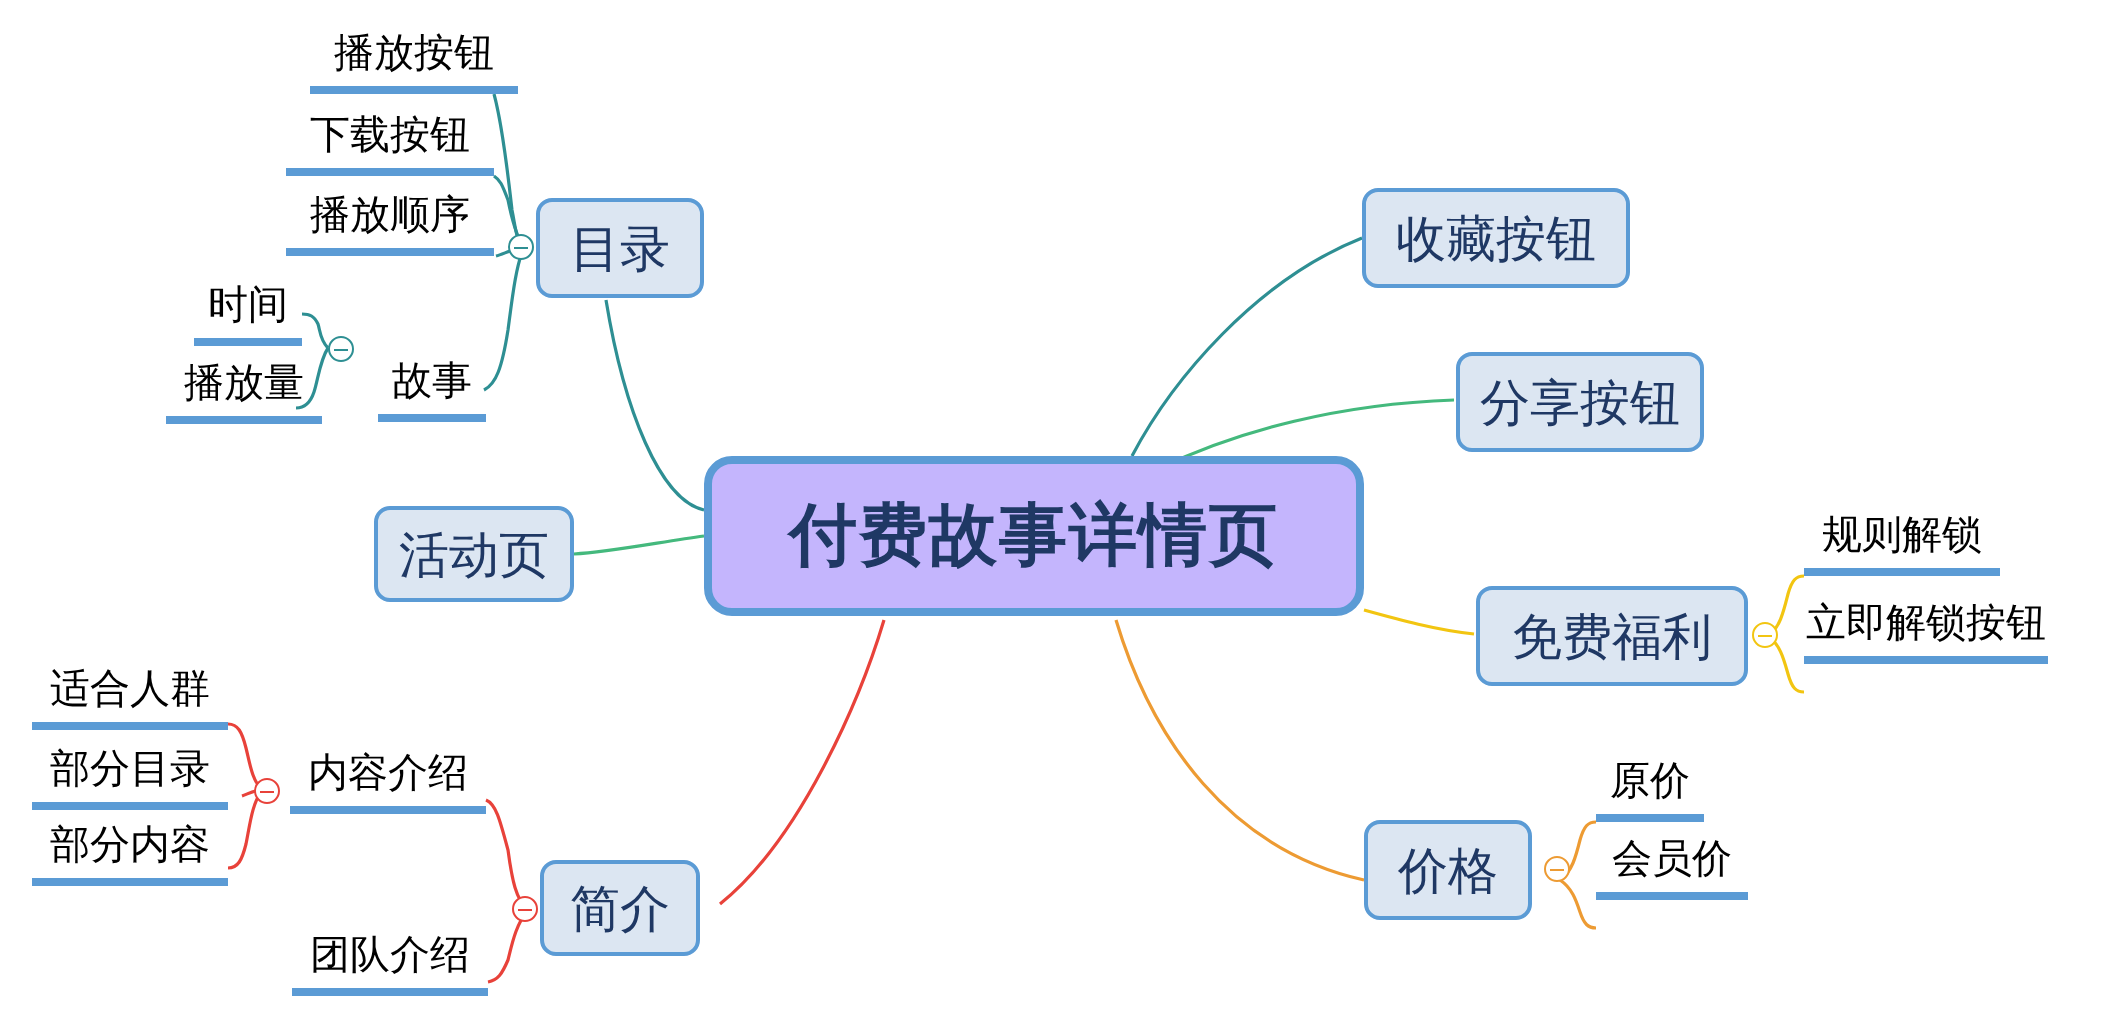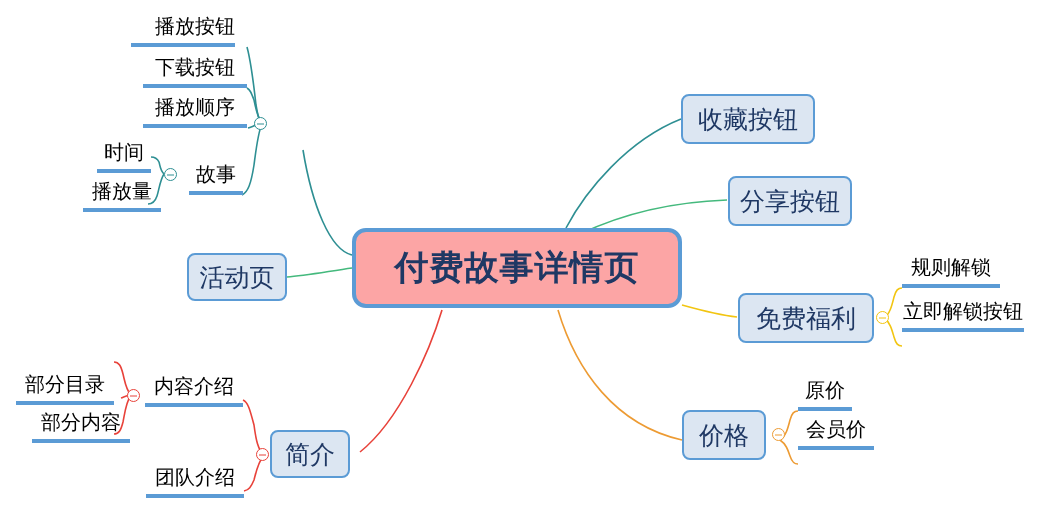--- a/index.html
+++ b/index.html
@@ -41,21 +41,21 @@
     white-space: nowrap;
   }
 
   .node.boxed {
     background: #dce6f2;
     border: 2px solid #5b9bd5;
     border-radius: 8px;
   }
 
   .node.root {
-    background: #fca5a5;
+    background: #c4b5fd;
     border: 4px solid #5b9bd5;
     border-radius: 14px;
     font-size: 34px;
     font-weight: bold;
     letter-spacing: 1px;
     color: #1f3864;
     justify-content: center;
   }
 
   .node.level1 {
@@ -145,35 +145,38 @@
     <path d="M 558 310 C 576 370 615 425 682 440" fill="none" stroke="#ed9b33" stroke-width="1.6"></path>
 
     <path d="M 780 440 C 786 436 788 428 790 420 C 792 413 794 411 798 411" fill="none" stroke="#ed9b33" stroke-width="1.6"></path>
     <path d="M 780 440 C 786 444 788 450 790 456 C 792 462 794 464 798 464" fill="none" stroke="#ed9b33" stroke-width="1.6"></path>
   </svg>
 
   <div class="node root" style="left:352px; top:228px; width:330px; height:80px;">
     <span>付费故事详情页</span>
   </div>
 
+  <div class="node boxed level1" style="left:268px; top:99px; width:84px; height:50px;">
+    <span>目录</span>
+  </div>
   <div class="toggle teal" style="left:254px; top:117px;"></div>
 
-  <div class="leaf underline" style="left:131px; top:16px; width:104px; height:31px;justify-content:flex-end;">
+  <div class="leaf underline" style="left:155px; top:16px; width:104px; height:31px;">
     <span>播放按钮</span>
   </div>
 
   <div class="leaf underline" style="left:143px; top:57px; width:104px; height:31px;">
     <span>下载按钮</span>
   </div>
 
   <div class="leaf underline" style="left:143px; top:97px; width:104px; height:31px;">
     <span>播放顺序</span>
   </div>
 
-  <div class="leaf underline" style="left:189px; top:164px; width:54px; height:31px;">
+  <div class="leaf underline" style="left:189px; top:180px; width:54px; height:31px;">
     <span>故事</span>
   </div>
   <div class="toggle teal" style="left:164px; top:168px;"></div>
 
   <div class="leaf underline" style="left:97px; top:142px; width:54px; height:31px;">
     <span>时间</span>
   </div>
 
   <div class="leaf underline" style="left:83px; top:181px; width:78px; height:31px;">
     <span>播放量</span>
@@ -190,26 +193,29 @@
 
   <div class="leaf underline" style="left:145px; top:379px; width:98px; height:28px;">
     <span>内容介绍</span>
   </div>
   <div class="toggle red" style="left:127px; top:389px;"></div>
 
   <div class="leaf underline" style="left:146px; top:470px; width:98px; height:28px;">
     <span>团队介绍</span>
   </div>
 
+  <div class="leaf underline" style="left:16px; top:337px; width:98px; height:28px;">
+    <span>适合人群</span>
+  </div>
 
   <div class="leaf underline" style="left:16px; top:377px; width:98px; height:28px;">
     <span>部分目录</span>
   </div>
 
-  <div class="leaf underline" style="left:32px; top:415px; width:98px; height:28px;">
+  <div class="leaf underline" style="left:16px; top:415px; width:98px; height:28px;">
     <span>部分内容</span>
   </div>
 
   <div class="node boxed level1" style="left:681px; top:94px; width:134px; height:50px;">
     <span>收藏按钮</span>
   </div>
 
   <div class="node boxed level1" style="left:728px; top:176px; width:124px; height:50px;">
     <span>分享按钮</span>
   </div>

